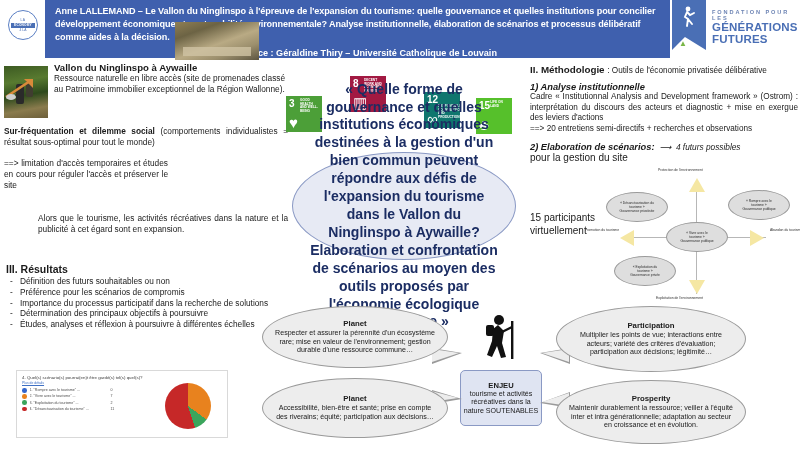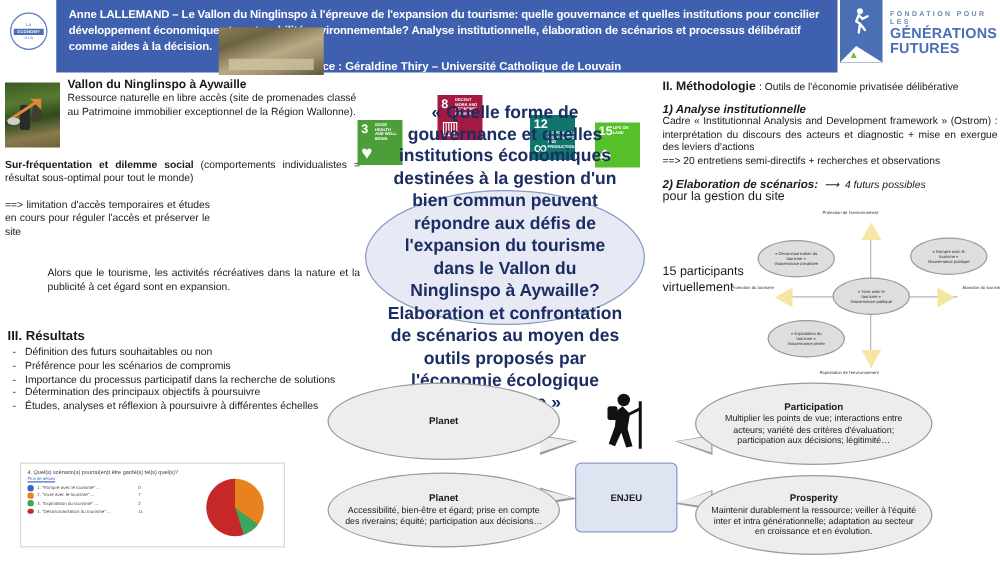--- a/index.html
+++ b/index.html
@@ -397,37 +397,39 @@
 <svg class="hiker" viewBox="0 0 44 50">
   <circle cx="21" cy="7" r="5" fill="#111"></circle>
   <rect x="8" y="12" width="8" height="11" rx="2" fill="#111"></rect>
   <path d="M20 12 L26 18 L24 30 L28 44 L23 45 L19 33 L14 44 L9 42 L14 28 L15 16 Z" fill="#111"></path>
   <rect x="33" y="8" width="2.4" height="38" fill="#111"></rect>
   <path d="M24 19 L34 14" stroke="#111" stroke-width="2.4"></path>
 </svg>
 
 <div class="enjeu">
   <div class="t">ENJEU</div>
+  <div class="d">tourisme et activités récréatives dans la nature SOUTENABLES</div>
 </div>
 
 <div class="tail" id="tl-planet"></div>
 <div class="tail" id="tl-planet2"></div>
 <div class="tail" id="tl-people"></div>
 <div class="tail" id="tl-people2"></div>
 <div class="tail" id="tl-part"></div>
 <div class="tail" id="tl-part2"></div>
 <div class="tail" id="tl-pros"></div>
 <div class="tail" id="tl-pros2"></div>
 
 <div class="callout" id="cb-planet">
   <div class="ct">Planet</div>
+  <div class="cb">Respecter et assurer la pérennité d'un écosystème rare; mise en valeur de l'environnement; gestion durable d'une ressource commune…</div>
 </div>
 <div class="callout" id="cb-people">
   <div class="ct">Planet</div>
-  <div class="cb">Accessibilité, bien-être et égard; prise en compte des riverains; équité; participation aux décisions…</div>
+  <div class="cb">Accessibilité, bien-être et santé; prise en compte des riverains; équité; participation aux décisions…</div>
 </div>
 <div class="callout" id="cb-partic">
   <div class="ct">Participation</div>
   <div class="cb">Multiplier les points de vue; interactions entre acteurs; variété des critères d'évaluation; participation aux décisions; légitimité…</div>
 </div>
 <div class="callout" id="cb-prosp">
   <div class="ct">Prosperity</div>
   <div class="cb">Maintenir durablement la ressource; veiller à l'équité inter et intra générationnelle; adaptation au secteur en croissance et en évolution.</div>
 </div>
 

